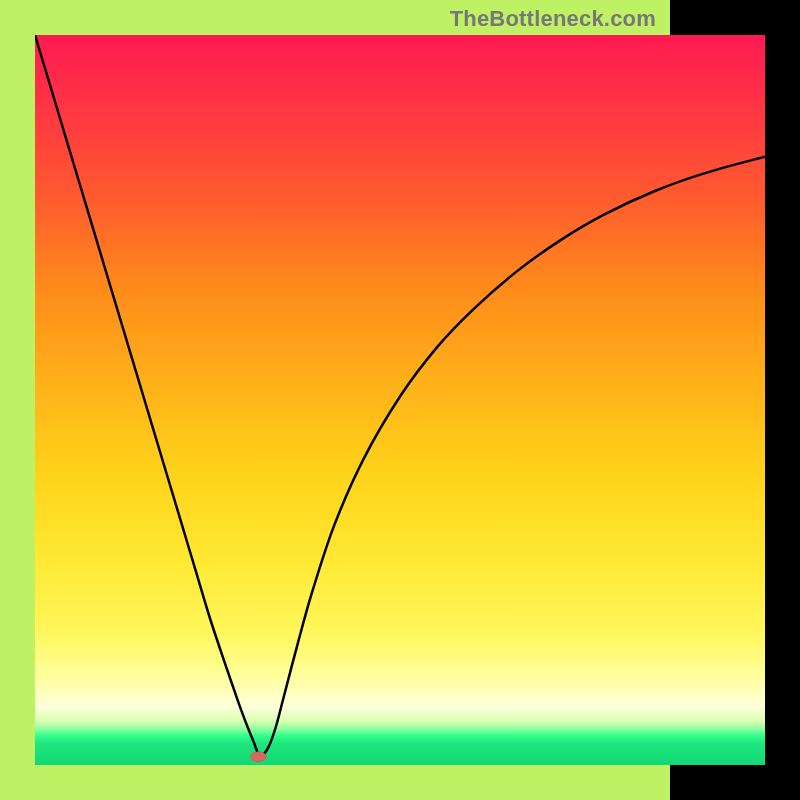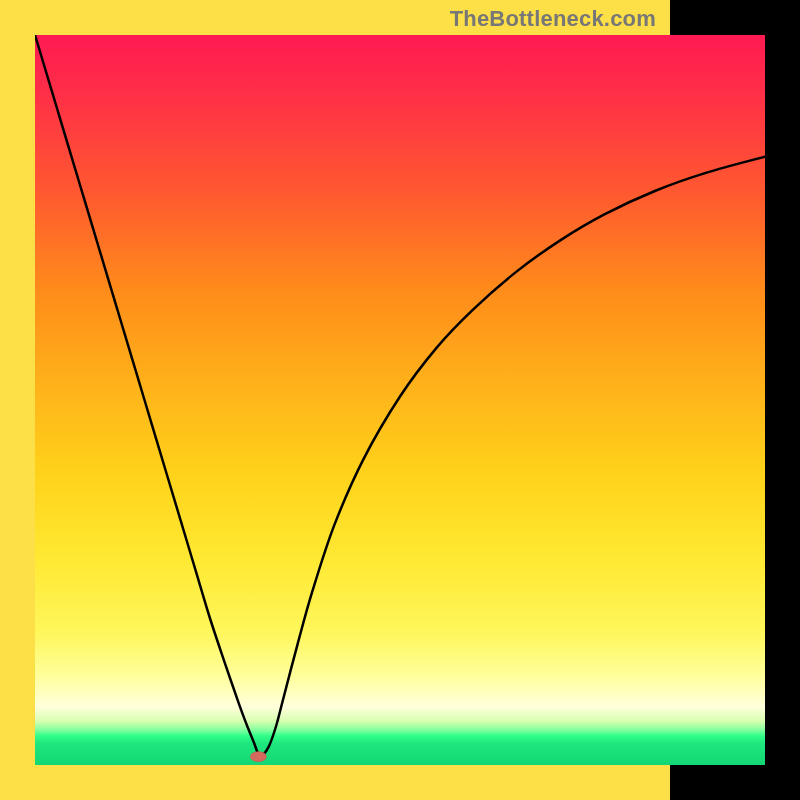--- a/index.html
+++ b/index.html
@@ -8,21 +8,21 @@
     width: 800px;
     height: 800px;
     overflow: hidden;
     background: #000;
     font-family: Arial, Helvetica, sans-serif;
   }
   .frame {
     position: relative;
     width: 670px;
     height: 800px;
-    background: #fde047;
+    background: #bef264;
   }
   .plot-area {
     position: absolute;
     left: 35px;
     top: 35px;
     width: 730px;
     height: 730px;
     overflow: hidden;
   }
   .gradient-bg {

